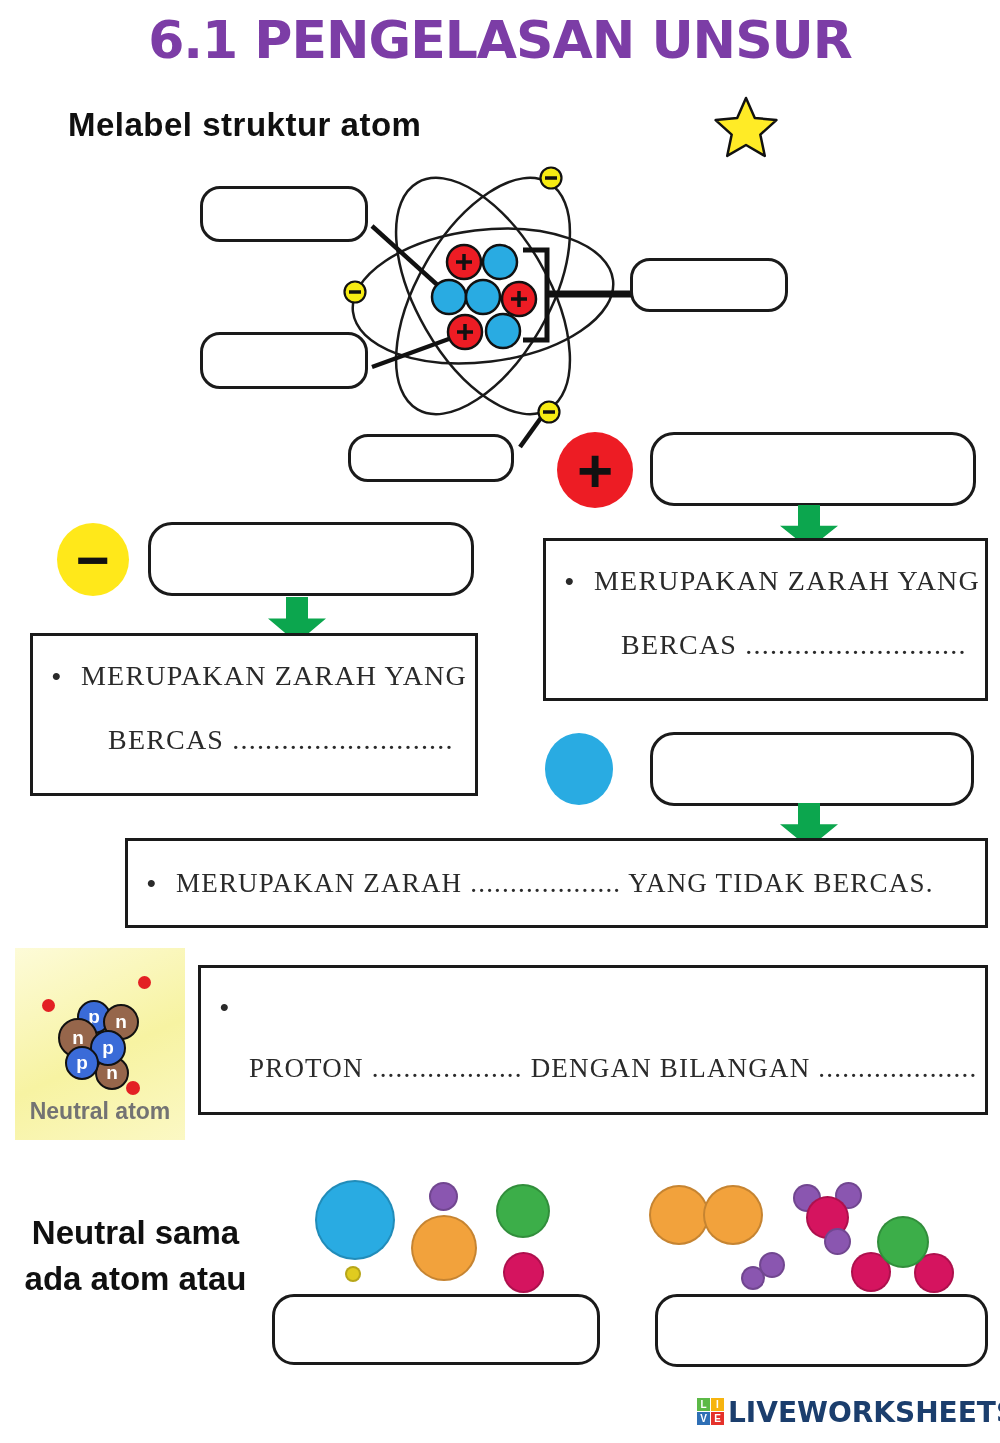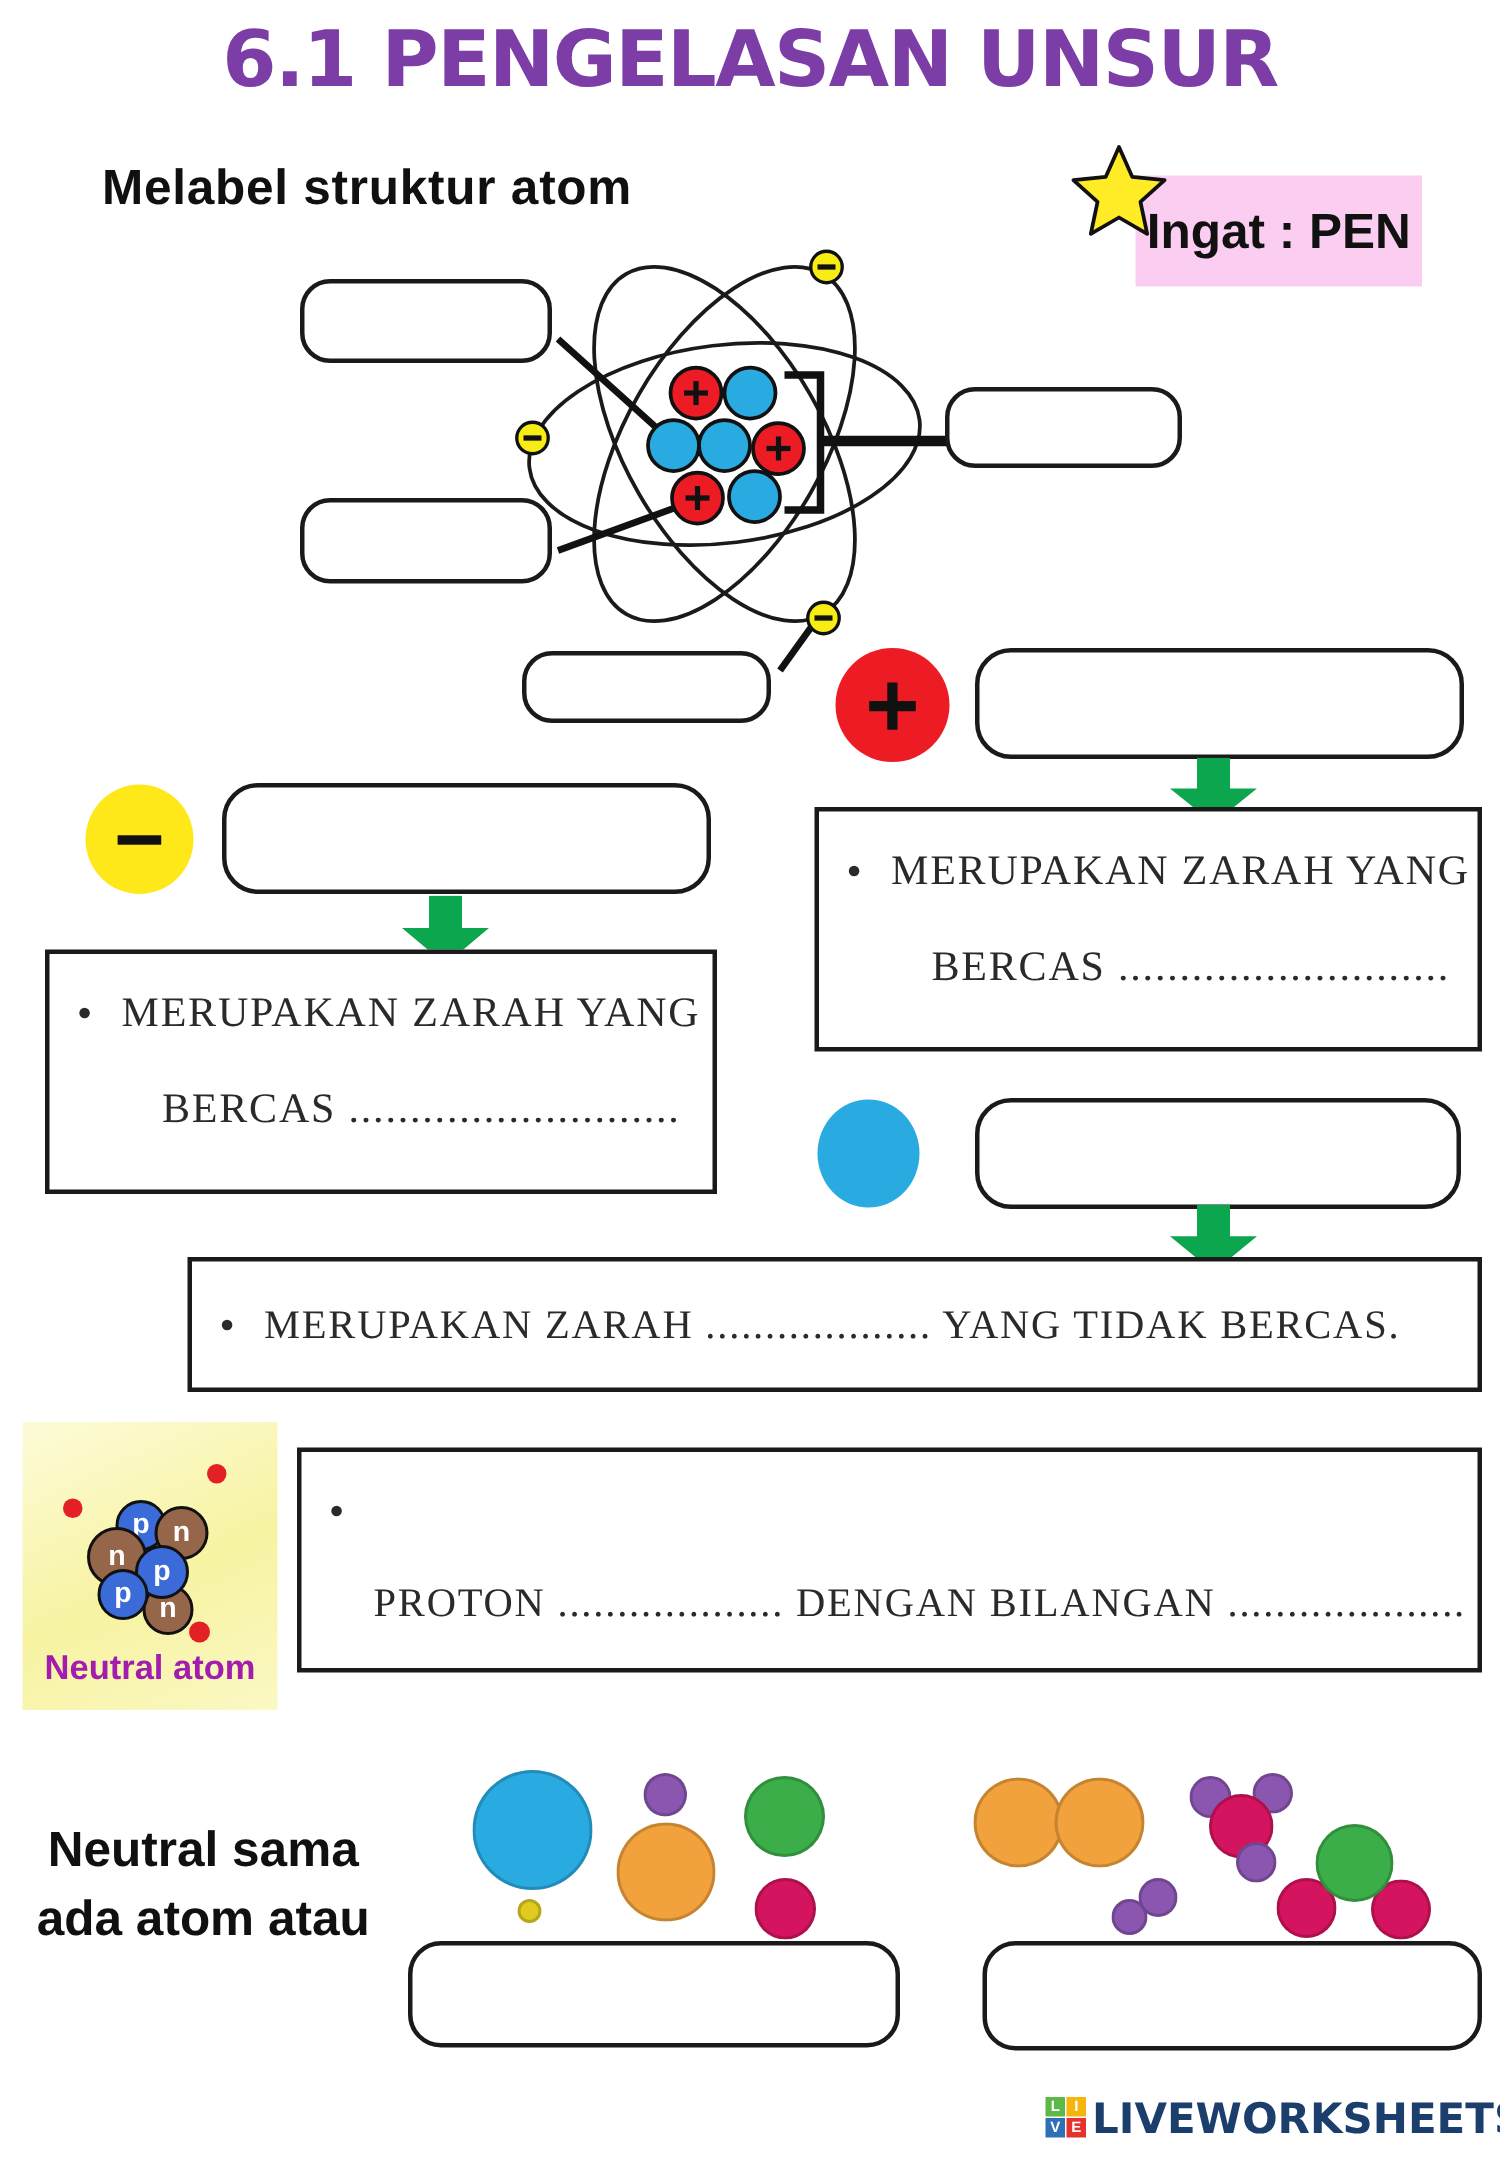--- a/index.html
+++ b/index.html
@@ -77,21 +77,21 @@
   #pn1{left:88px;top:56px;width:36px;height:36px;}
   #pn2{left:43px;top:70px;width:40px;height:40px;}
   #pn3{left:80px;top:108px;width:34px;height:34px;}
   #pp2{left:75px;top:82px;width:36px;height:36px;}
   #pp3{left:50px;top:98px;width:34px;height:34px;}
   .rdot{position:absolute;border-radius:50%;background:#E32024;}
   #rd1{left:27px;top:51px;width:13px;height:13px;}
   #rd2{left:123px;top:28px;width:13px;height:13px;}
   #rd3{left:111px;top:133px;width:14px;height:14px;}
   .ncaption{position:absolute;left:15px;top:1098px;width:170px;text-align:center;
-            font-weight:700;font-size:23px;color:#a21caf;}
+            font-weight:700;font-size:23px;color:#737373;}
 
   
   .ball{position:absolute;border-radius:50%;box-sizing:border-box;border:2px solid rgba(0,0,0,.18);}
   .blue{background:#29ABE2;} .orange{background:#F2A23C;} .violet{background:#8A56B0;}
   .greenb{background:#3CAE49;} .crimson{background:#D5145F;} .yellowb{background:#E0CB1F;}
   #g1-blue{left:315px;top:1180px;width:80px;height:80px;}
   #g1-violet{left:429px;top:1182px;width:29px;height:29px;}
   #g1-orange{left:411px;top:1215px;width:66px;height:66px;}
   #g1-yellow{left:345px;top:1266px;width:16px;height:16px;}
   #g1-green{left:496px;top:1184px;width:54px;height:54px;}
@@ -119,23 +119,20 @@
          font-size:28px;font-weight:800;color:#1B3E6D;letter-spacing:0px;}
 </style>
 </head>
 <body>
 
 <div class="page">
 
   <div class="title">6.1 PENGELASAN UNSUR</div>
   <div class="h1">Melabel struktur atom</div>
 
-  <div class="pinkbox">
-    <span>Ingat : PEN</span>
-  </div>
   <svg class="star-svg" width="72" height="72" viewBox="0 0 72 72">
     <polygon points="36,4 44.8,23.9 66.4,26.1 50.3,40.6 54.8,61.9 36,51 17.2,61.9 21.7,40.6 5.6,26.1 27.2,23.9" fill="#FFEB26" stroke="#111" stroke-width="2.5" stroke-linejoin="round"></polygon>
   </svg>
 
   <svg class="atom-svg" width="1000" height="620" viewBox="0 0 1000 620">
     <g fill="none" stroke="#1a1a1a" stroke-width="2.5">
       <ellipse cx="483" cy="296" rx="131" ry="66" transform="rotate(-7 483 296)"></ellipse>
       <ellipse cx="483" cy="296" rx="131" ry="66" transform="rotate(-60 483 296)"></ellipse>
       <ellipse cx="483" cy="296" rx="131" ry="66" transform="rotate(60 483 296)"></ellipse>
     </g>

